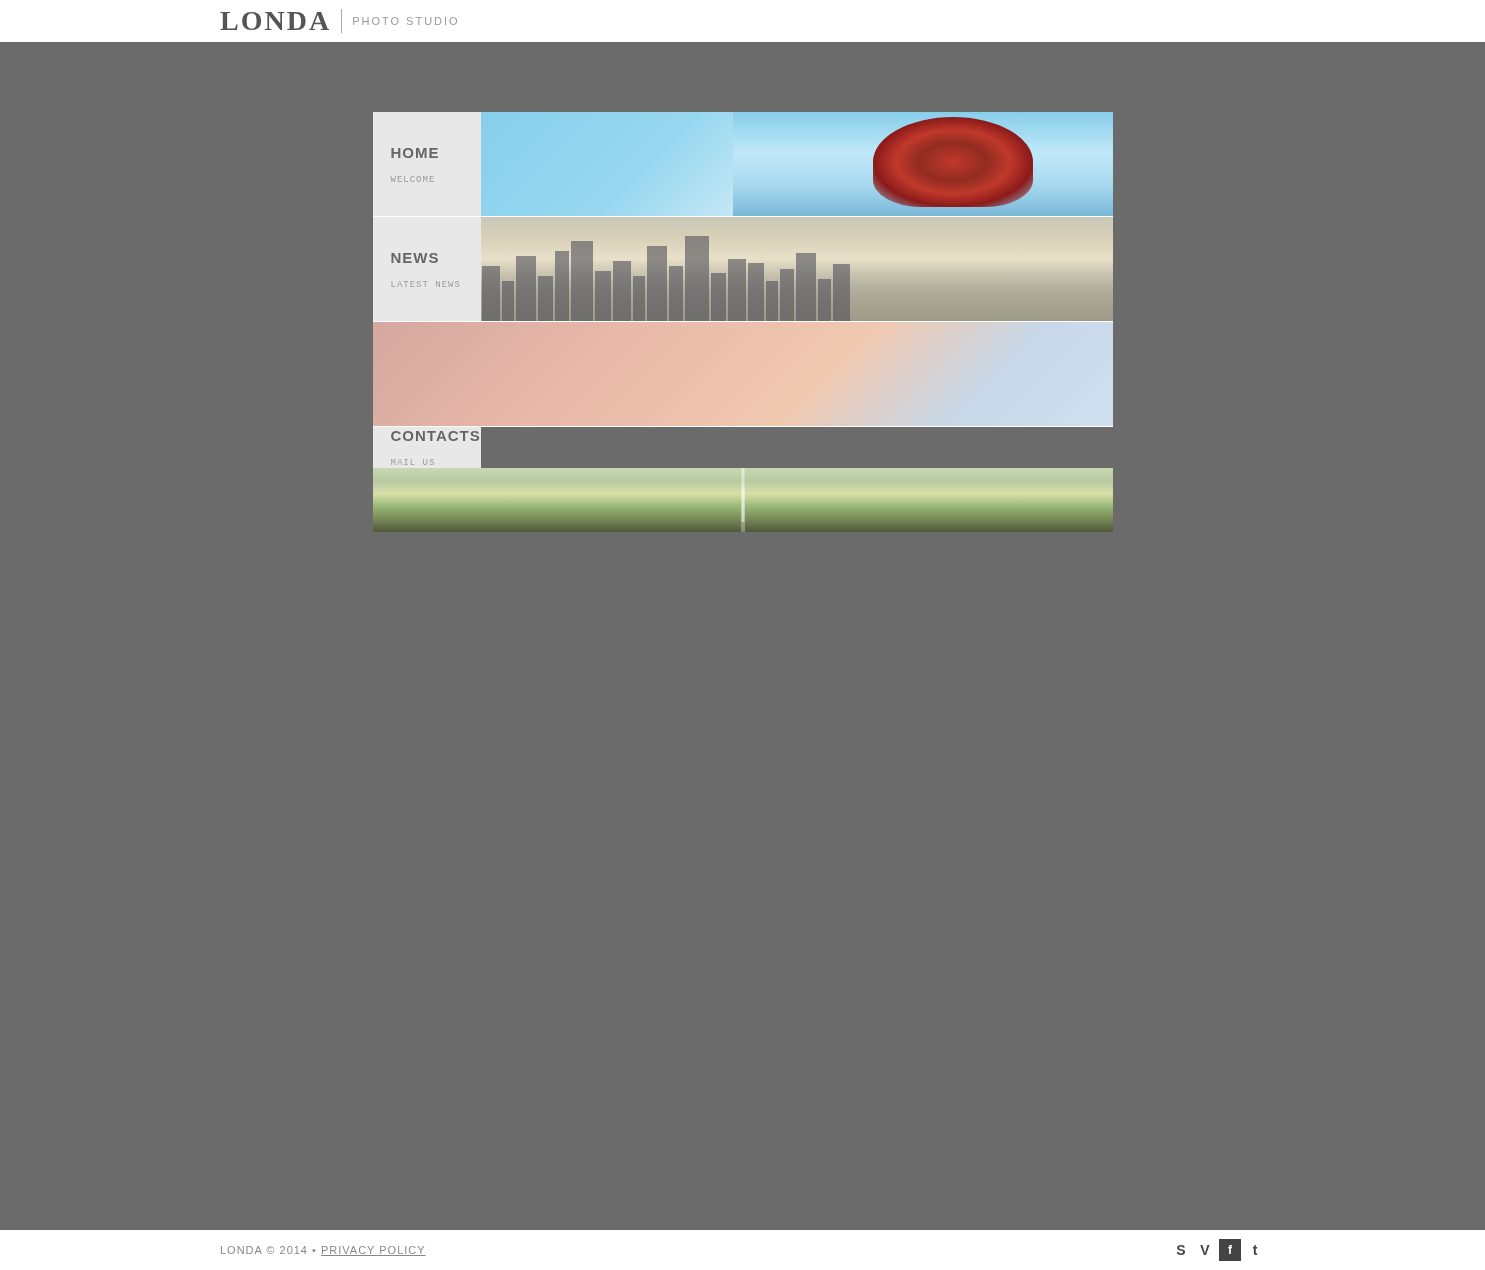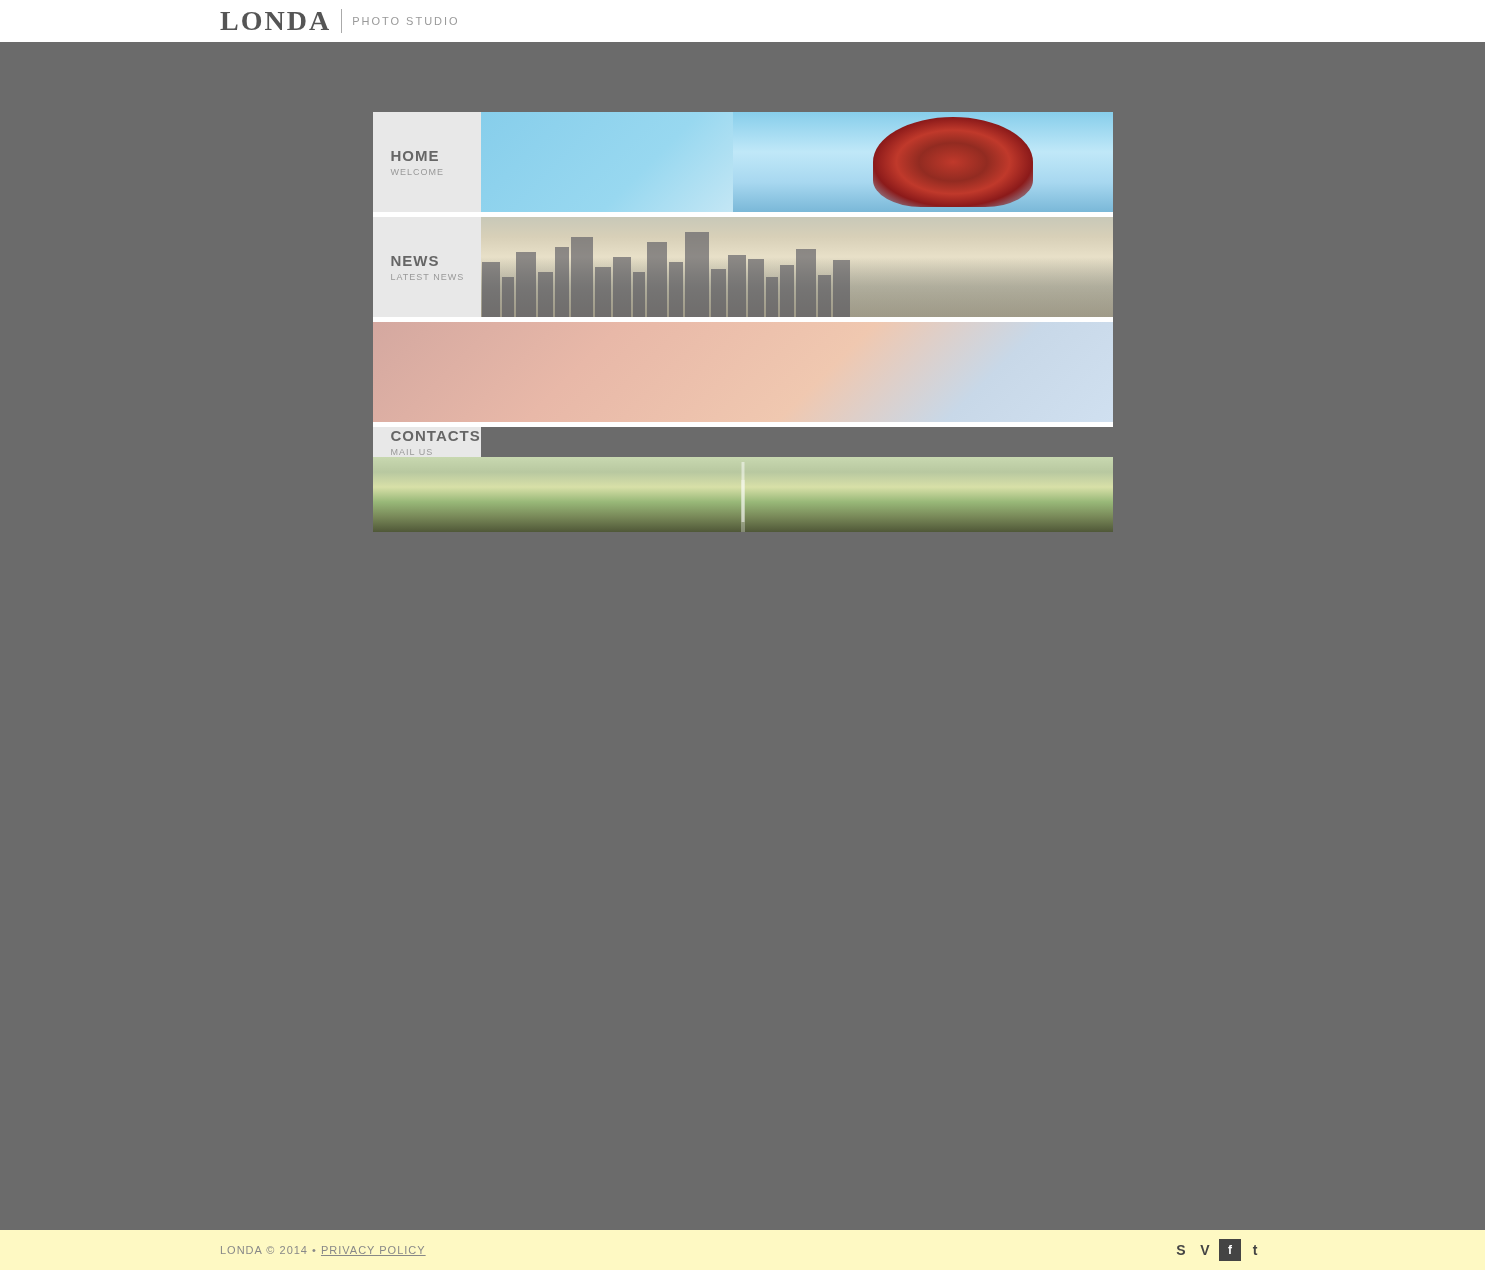--- a/index.html
+++ b/index.html
@@ -55,21 +55,21 @@
     .menu-grid {
       width: 740px;
       display: flex;
       flex-direction: column;
     }
 
     
     .menu-row {
       display: flex;
       height: 105px;
-      border-bottom: 5px solid #ffffff;
+      border-bottom: 1px solid #ffffff;
     }
 
     .menu-row:last-child {
       border-bottom: none;
       flex-direction: column;
     }
 
     .menu-label {
       width: 108px;
       min-width: 108px;
@@ -87,21 +87,22 @@
       color: #666;
       letter-spacing: 1px;
       text-transform: uppercase;
     }
 
     .menu-subtitle {
       font-size: 9px;
       color: #999;
       letter-spacing: 1px;
       text-transform: uppercase;
-      margin-top: 3px;
+      margin-top: 14px;
+      font-family: Liberation Mono, monospace;
     }
 
     .menu-image {
       flex: 1;
       overflow: hidden;
       position: relative;
     }
 
     
     .img-home {
@@ -180,21 +181,21 @@
       background: rgba(80, 80, 90, 0.6);
       margin: 0 1px;
     }
 
     
     .footer {
       position: absolute;
       bottom: 0;
       width: 100%;
       height: 40px;
-      background-color: #fef9c3;
+      background-color: #ffffff;
       display: flex;
       align-items: center;
       justify-content: space-between;
       padding: 0 220px;
     }
 
     .footer-left {
       font-size: 11px;
       color: #888;
       letter-spacing: 1px;

